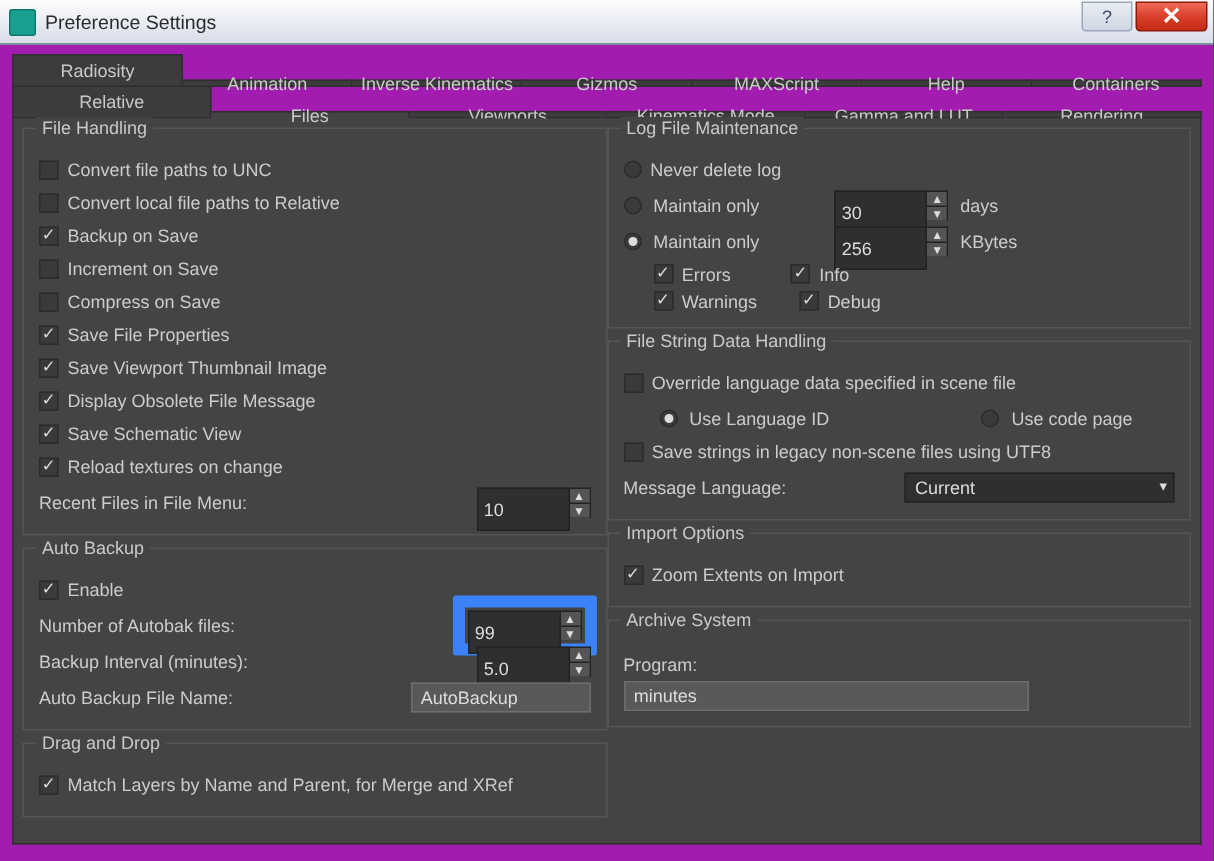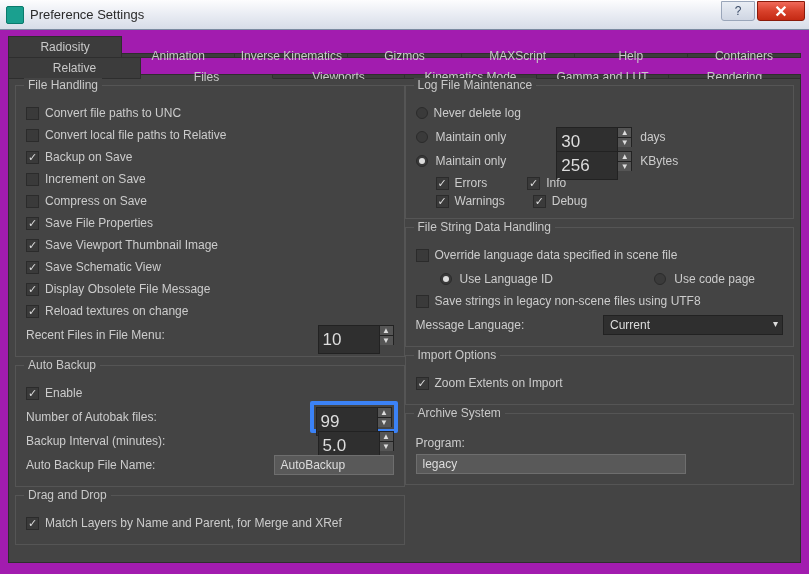--- a/index.html
+++ b/index.html
@@ -37,33 +37,33 @@
 .chkbox { width:13px; height:13px; border:1px solid #2b2b2b; background:#3a3a3a; display:flex; align-items:center; justify-content:center; }
 .chkbox.checked::after { content:"✓"; color:#ddd; font-size:11px; line-height:1; }
 .radio { width:12px; height:12px; border:1px solid #2b2b2b; border-radius:50%; background:#3a3a3a; display:flex; align-items:center; justify-content:center; }
 .radio.checked::after { content:""; width:6px; height:6px; border-radius:50%; background:#ddd; }
 
 .formrow { display:flex; align-items:center; height:22px; gap:8px; margin-top:2px; }
 .label { flex:0 0 auto; }
 .fill { flex:1; }
 
 .spinner { display:flex; height:20px; }
-.spinner input { width:62px; height:29px; background:#2f2f2f; border:1px solid #222; color:#ddd; padding:0 4px; outline:none; font-size:17px; }
+.spinner input { width:62px; height:29px; background:#2f2f2f; border:1px solid #222; color:#ddd; padding:0 4px; outline:none; font-size:12px; }
 .spinner .stepbtns { display:flex; flex-direction:column; width:14px; border:1px solid #222; border-left:none; }
 .spinner .step { flex:1; background:#555; display:flex; align-items:center; justify-content:center; font-size:8px; color:#ddd; cursor:pointer; }
 .spinner .step:first-child { border-bottom:1px solid #222; }
 
 .textbox { height:20px; background:#595959; border:1px solid #6e6e6e; color:#ddd; padding:1px 6px; display:flex; align-items:center; }
 .select { height:20px; background:#2f2f2f; border:1px solid #222; color:#ddd; padding:0 18px 0 6px; display:flex; align-items:center; position:relative; }
 .select::after { content:"▾"; position:absolute; right:4px; top:2px; font-size:10px; color:#ddd; }
 
-.highlight-box { border:4px solid #3b82f6; padding:2px; margin:-4px -4px -4px -4px; border-radius:2px; }
+.highlight-box { border:8px solid #3b82f6; padding:2px; margin:-4px -4px -4px -4px; border-radius:2px; }
 
 .subgrid { display:flex; gap:40px; padding-left:20px; margin-top:4px; }
-.logchk { display:flex; align-items:flex-end; gap:6px; }
+.logchk { display:flex; align-items:flex-start; gap:6px; }
 
 .indent { padding-left:24px; }
 </style>
 </head>
 <body>
 
 <div class="titlebar">
   <div class="icon"></div>
   <div class="title">Preference Settings</div>
   <div class="winbtns">
@@ -121,25 +121,25 @@
           <div class="chkrow">
               <div class="chkbox checked"></div>
               <span>Save File Properties</span>
             </div>
           <div class="chkrow">
               <div class="chkbox checked"></div>
               <span>Save Viewport Thumbnail Image</span>
             </div>
           <div class="chkrow">
               <div class="chkbox checked"></div>
+              <span>Display Obsolete File Message</span>
+            </div>
+          <div class="chkrow">
+              <div class="chkbox checked"></div>
               <span>Save Schematic View</span>
-            </div>
-          <div class="chkrow">
-              <div class="chkbox checked"></div>
-              <span>Display Obsolete File Message</span>
             </div>
           <div class="chkrow">
               <div class="chkbox checked"></div>
               <span>Reload textures on change</span>
             </div>
           <div class="formrow">
             <span class="label">Recent Files in File Menu:</span>
             <span class="fill"></span>
             <div class="spinner">
               <input type="text" value="10" style="">
@@ -284,18 +284,18 @@
               <div class="chkbox checked"></div>
               <span>Zoom Extents on Import</span>
             </div>
         </div>
 
         <div class="group">
           <div class="legend">Archive System</div>
           <div class="formrow">
             <span>Program:</span>
           </div>
-          <div class="textbox" style="width:270px;">legacy</div>
+          <div class="textbox" style="width:270px;">minutes</div>
         </div>
       </div>
     </div>
   </div>
 </div>
 
 </body></html>

